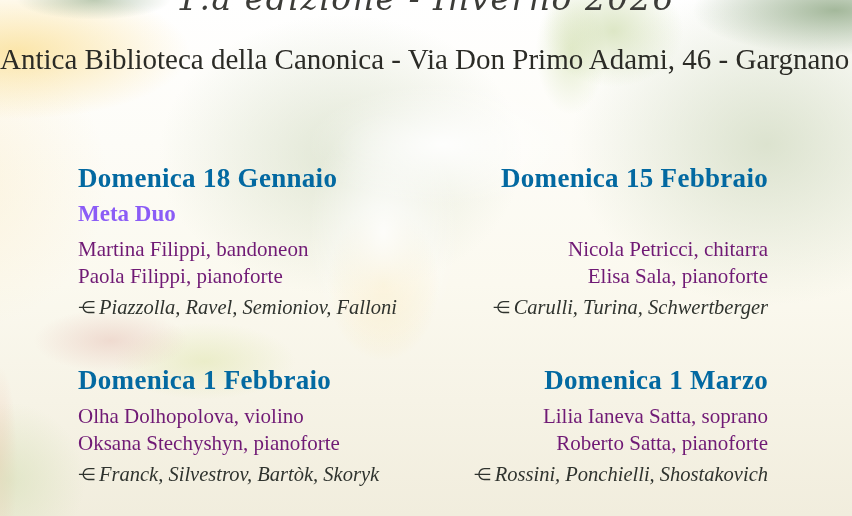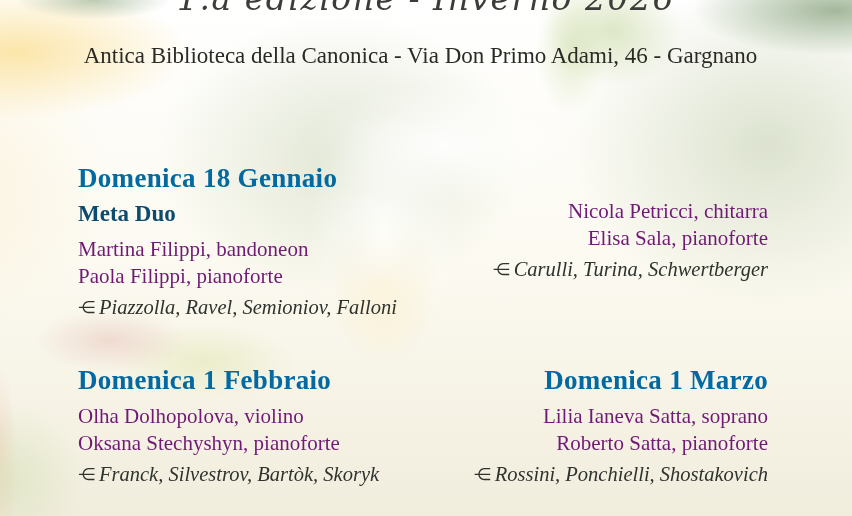--- a/index.html
+++ b/index.html
@@ -37,21 +37,21 @@
     font-family: "DejaVu Serif", serif;
     font-style: italic;
     font-size: 33px;
     letter-spacing: 1.5px;
     color: #3c3c38;
     white-space: nowrap;
   }
   .venue-line {
     position: absolute; top: 43px; left: 0; right: 11px;
     text-align: center;
-    font-size: 23px;
+    font-size: 29px;
     color: #2b2b26;
     white-space: nowrap;
   }
   
   .event { position: absolute; width: 390px; }
   .event.align-left  { text-align: left; }
   .event.align-right { text-align: right; }
   #event-0 { top: 163px; left: 78px; }
   #event-1 { top: 163px; right: 84px; }
   #event-2 { top: 365px; left: 78px; }
@@ -63,21 +63,21 @@
     font-weight: bold;
     letter-spacing: 0.3px;
     color: #0369a1;
     white-space: nowrap;
   }
   .event-ensemble {
     min-height: 29px;
     margin-bottom: 6px;
     font-size: 23px;
     font-weight: bold;
-    color: #0c4a6e;
+    color: #8b5cf6;
     white-space: nowrap;
   }
   .performer-line {
     font-size: 21px;
     line-height: 27px;
     color: #701a75;
     white-space: nowrap;
   }
   .composers-line {
     margin-top: 3px;
@@ -105,20 +105,21 @@
 
 <div class="event align-left" id="event-0">
   <h2 class="event-date">Domenica 18 Gennaio</h2>
   <div class="event-ensemble">Meta Duo</div>
   <div class="performer-line">Martina Filippi, bandoneon</div>
   <div class="performer-line">Paola Filippi, pianoforte</div>
   <div class="composers-line"><span class="element-of-glyph">⋲</span><span>Piazzolla, Ravel, Semioniov, Falloni</span></div>
 </div>
 
 <div class="event align-right" id="event-1">
+  <h2 class="event-date">Domenica 15 Febbraio</h2>
   <div class="event-ensemble"></div>
   <div class="performer-line">Nicola Petricci, chitarra</div>
   <div class="performer-line">Elisa Sala, pianoforte</div>
   <div class="composers-line"><span class="element-of-glyph">⋲</span><span>Carulli, Turina, Schwertberger</span></div>
 </div>
 
 <div class="event align-left" id="event-2">
   <h2 class="event-date">Domenica 1 Febbraio</h2>
   <div class="performer-line">Olha Dolhopolova, violino</div>
   <div class="performer-line">Oksana Stechyshyn, pianoforte</div>

